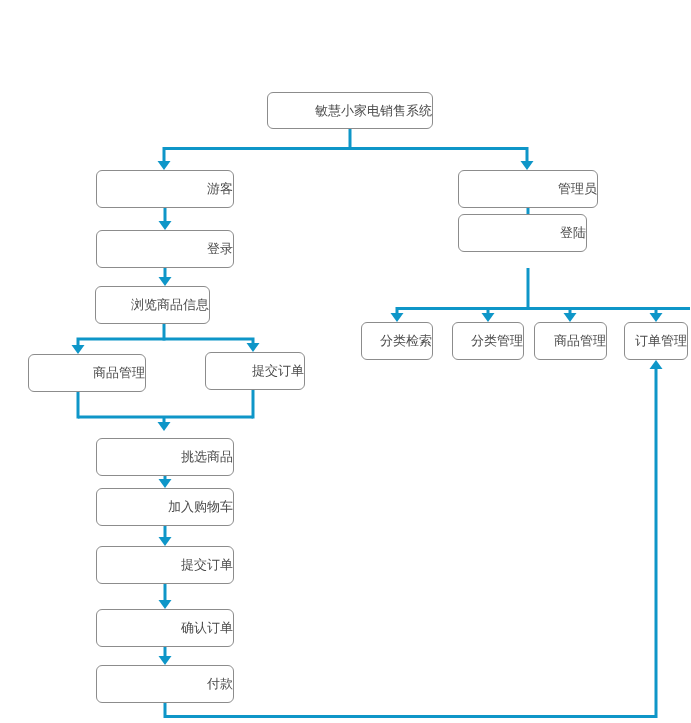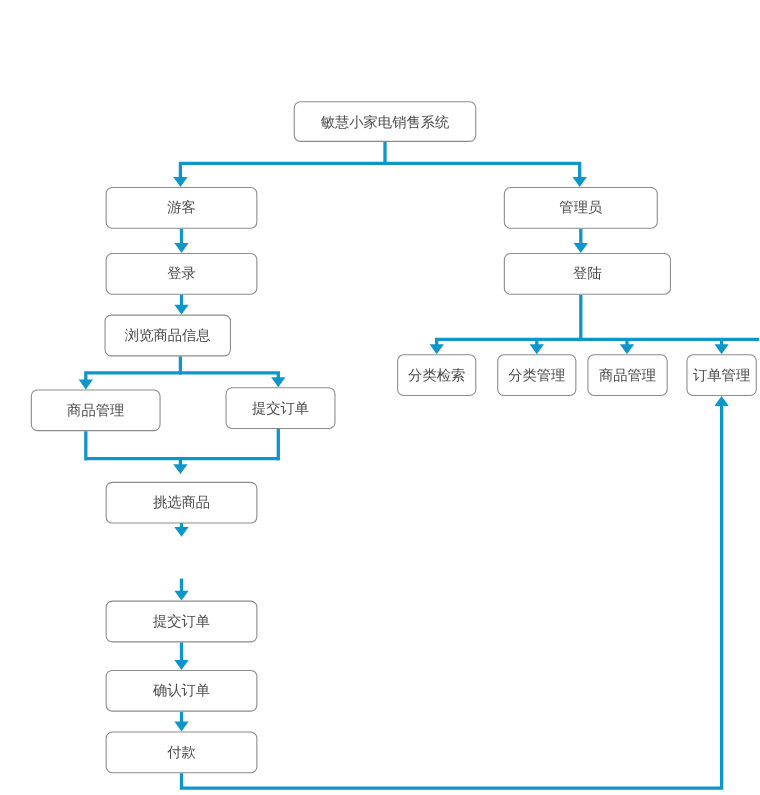--- a/index.html
+++ b/index.html
@@ -18,21 +18,21 @@
     background:var(--background);
     overflow:hidden;
   }
   .edges{position:absolute;left:0;top:0;width:691px;height:723px;}
   .edge{stroke:var(--connector);stroke-width:3;fill:none;}
   .arrow{fill:var(--connector);stroke:none;}
   .node{
     position:absolute;
     display:flex;
     align-items:center;
-    justify-content:center;
+    justify-content:flex-end;
     background:#ffffff;
     border:1px solid var(--box-border);
     border-radius:6px;
     color:var(--text);
     font-size:13px;
     white-space:nowrap;
     z-index:2;
   }
 </style>
 </head>
@@ -126,38 +126,41 @@
   </div>
 
   <div class="node" style="left:205px;top:352px;width:100px;height:38px">
     <span>提交订单</span>
   </div>
 
   <div class="node" style="left:96px;top:438px;width:138px;height:38px">
     <span>挑选商品</span>
   </div>
 
+  <div class="node" style="left:96px;top:488px;width:138px;height:38px">
+    <span>加入购物车</span>
+  </div>
 
   <div class="node" style="left:96px;top:609px;width:138px;height:38px">
     <span>确认订单</span>
   </div>
 
   <div class="node" style="left:96px;top:546px;width:138px;height:38px">
     <span>提交订单</span>
   </div>
 
   <div class="node" style="left:96px;top:665px;width:138px;height:38px">
     <span>付款</span>
   </div>
 
   <div class="node" style="left:458px;top:170px;width:140px;height:38px">
     <span>管理员</span>
   </div>
 
-  <div class="node" style="left:458px;top:230px;width:152px;height:38px">
+  <div class="node" style="left:458px;top:214px;width:129px;height:38px">
     <span>登陆</span>
   </div>
 
   <div class="node" style="left:361px;top:322px;width:72px;height:38px">
     <span>分类检索</span>
   </div>
 
   <div class="node" style="left:452px;top:322px;width:72px;height:38px">
     <span>分类管理</span>
   </div>

